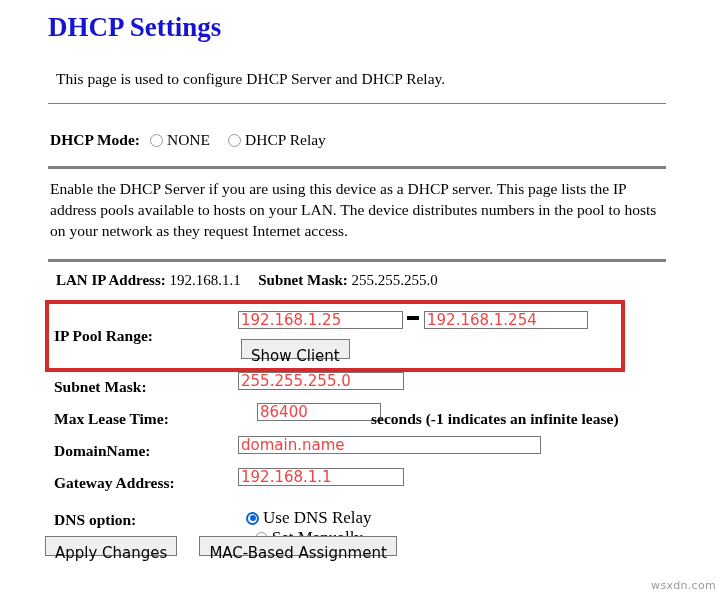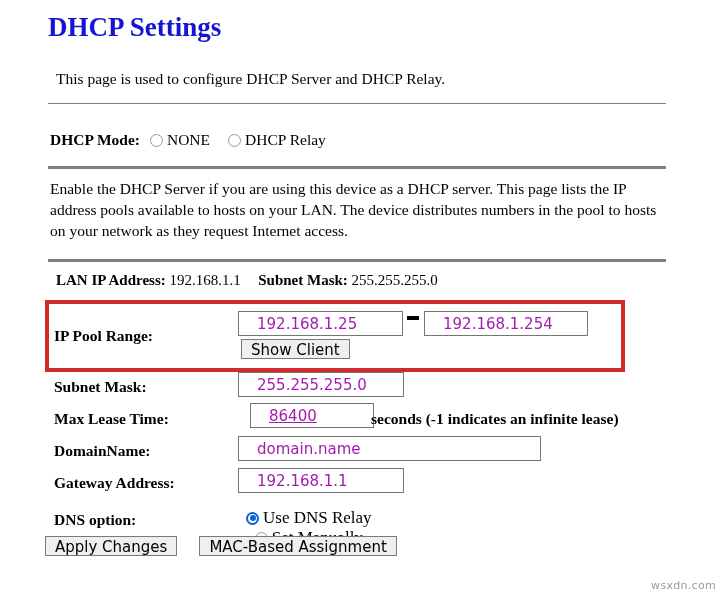--- a/index.html
+++ b/index.html
@@ -126,57 +126,57 @@
     box-sizing: border-box;
   }
   .field-label {
     font-weight: bold;
     font-size: 15.5px;
   }
 
   .txt {
     font-family: "DejaVu Sans", "Liberation Sans", sans-serif;
     font-size: 15px;
-    color: #a21caf;
+    color: #ef4444;
     background: #ffffff;
     border: 1px solid #767676;
     box-sizing: border-box;
-    height: 25px;
-    padding: 1px 18px;
+    height: 18px;
+    padding: 1px 2px;
     line-height: 21px;
     outline: none;
   }
 
   .btn {
     font-family: "DejaVu Sans", "Liberation Sans", sans-serif;
     font-size: 15px;
     color: #000;
     background: #efefef;
     border: 1px solid #7a7a7a;
     box-sizing: border-box;
-    padding: 0 9px;
+    padding: 6px 9px;
     height: 20px;
     line-height: 20px;
     cursor: default;
     white-space: nowrap;
   }
 
   
   .lbl-ippool  { position: absolute; left: 54px;  top: 327px; }
   .in-pool-start { position: absolute; left: 238px; top: 311px; width: 165px; }
   .dash-sep { position: absolute; left: 407px; top: 316px; width: 12px; height: 4px;
               background: #000; }
   .in-pool-end  { position: absolute; left: 424px; top: 311px; width: 164px; }
   .btn-show-client { position: absolute; left: 241px; top: 339px; }
 
   .lbl-subnet  { position: absolute; left: 54px;  top: 378px; }
   .in-subnet   { position: absolute; left: 238px; top: 372px; width: 166px; }
 
   .lbl-lease   { position: absolute; left: 54px;  top: 410px; }
-  .in-lease    { position: absolute; left: 250px; top: 403px; width: 124px; text-decoration: underline; }
+  .in-lease    { position: absolute; left: 257px; top: 403px; width: 124px; }
   .lease-hint  { position: absolute; left: 371px; top: 410px; font-weight: bold; }
 
   .lbl-domain  { position: absolute; left: 54px;  top: 442px; }
   .in-domain   { position: absolute; left: 238px; top: 436px; width: 303px; }
 
   .lbl-gateway { position: absolute; left: 54px;  top: 474px; }
   .in-gateway  { position: absolute; left: 238px; top: 468px; width: 166px; }
 
   .lbl-dns     { position: absolute; left: 54px;  top: 511px; }
   .dns-opts    { position: absolute; left: 246px; top: 508px; display: flex;

